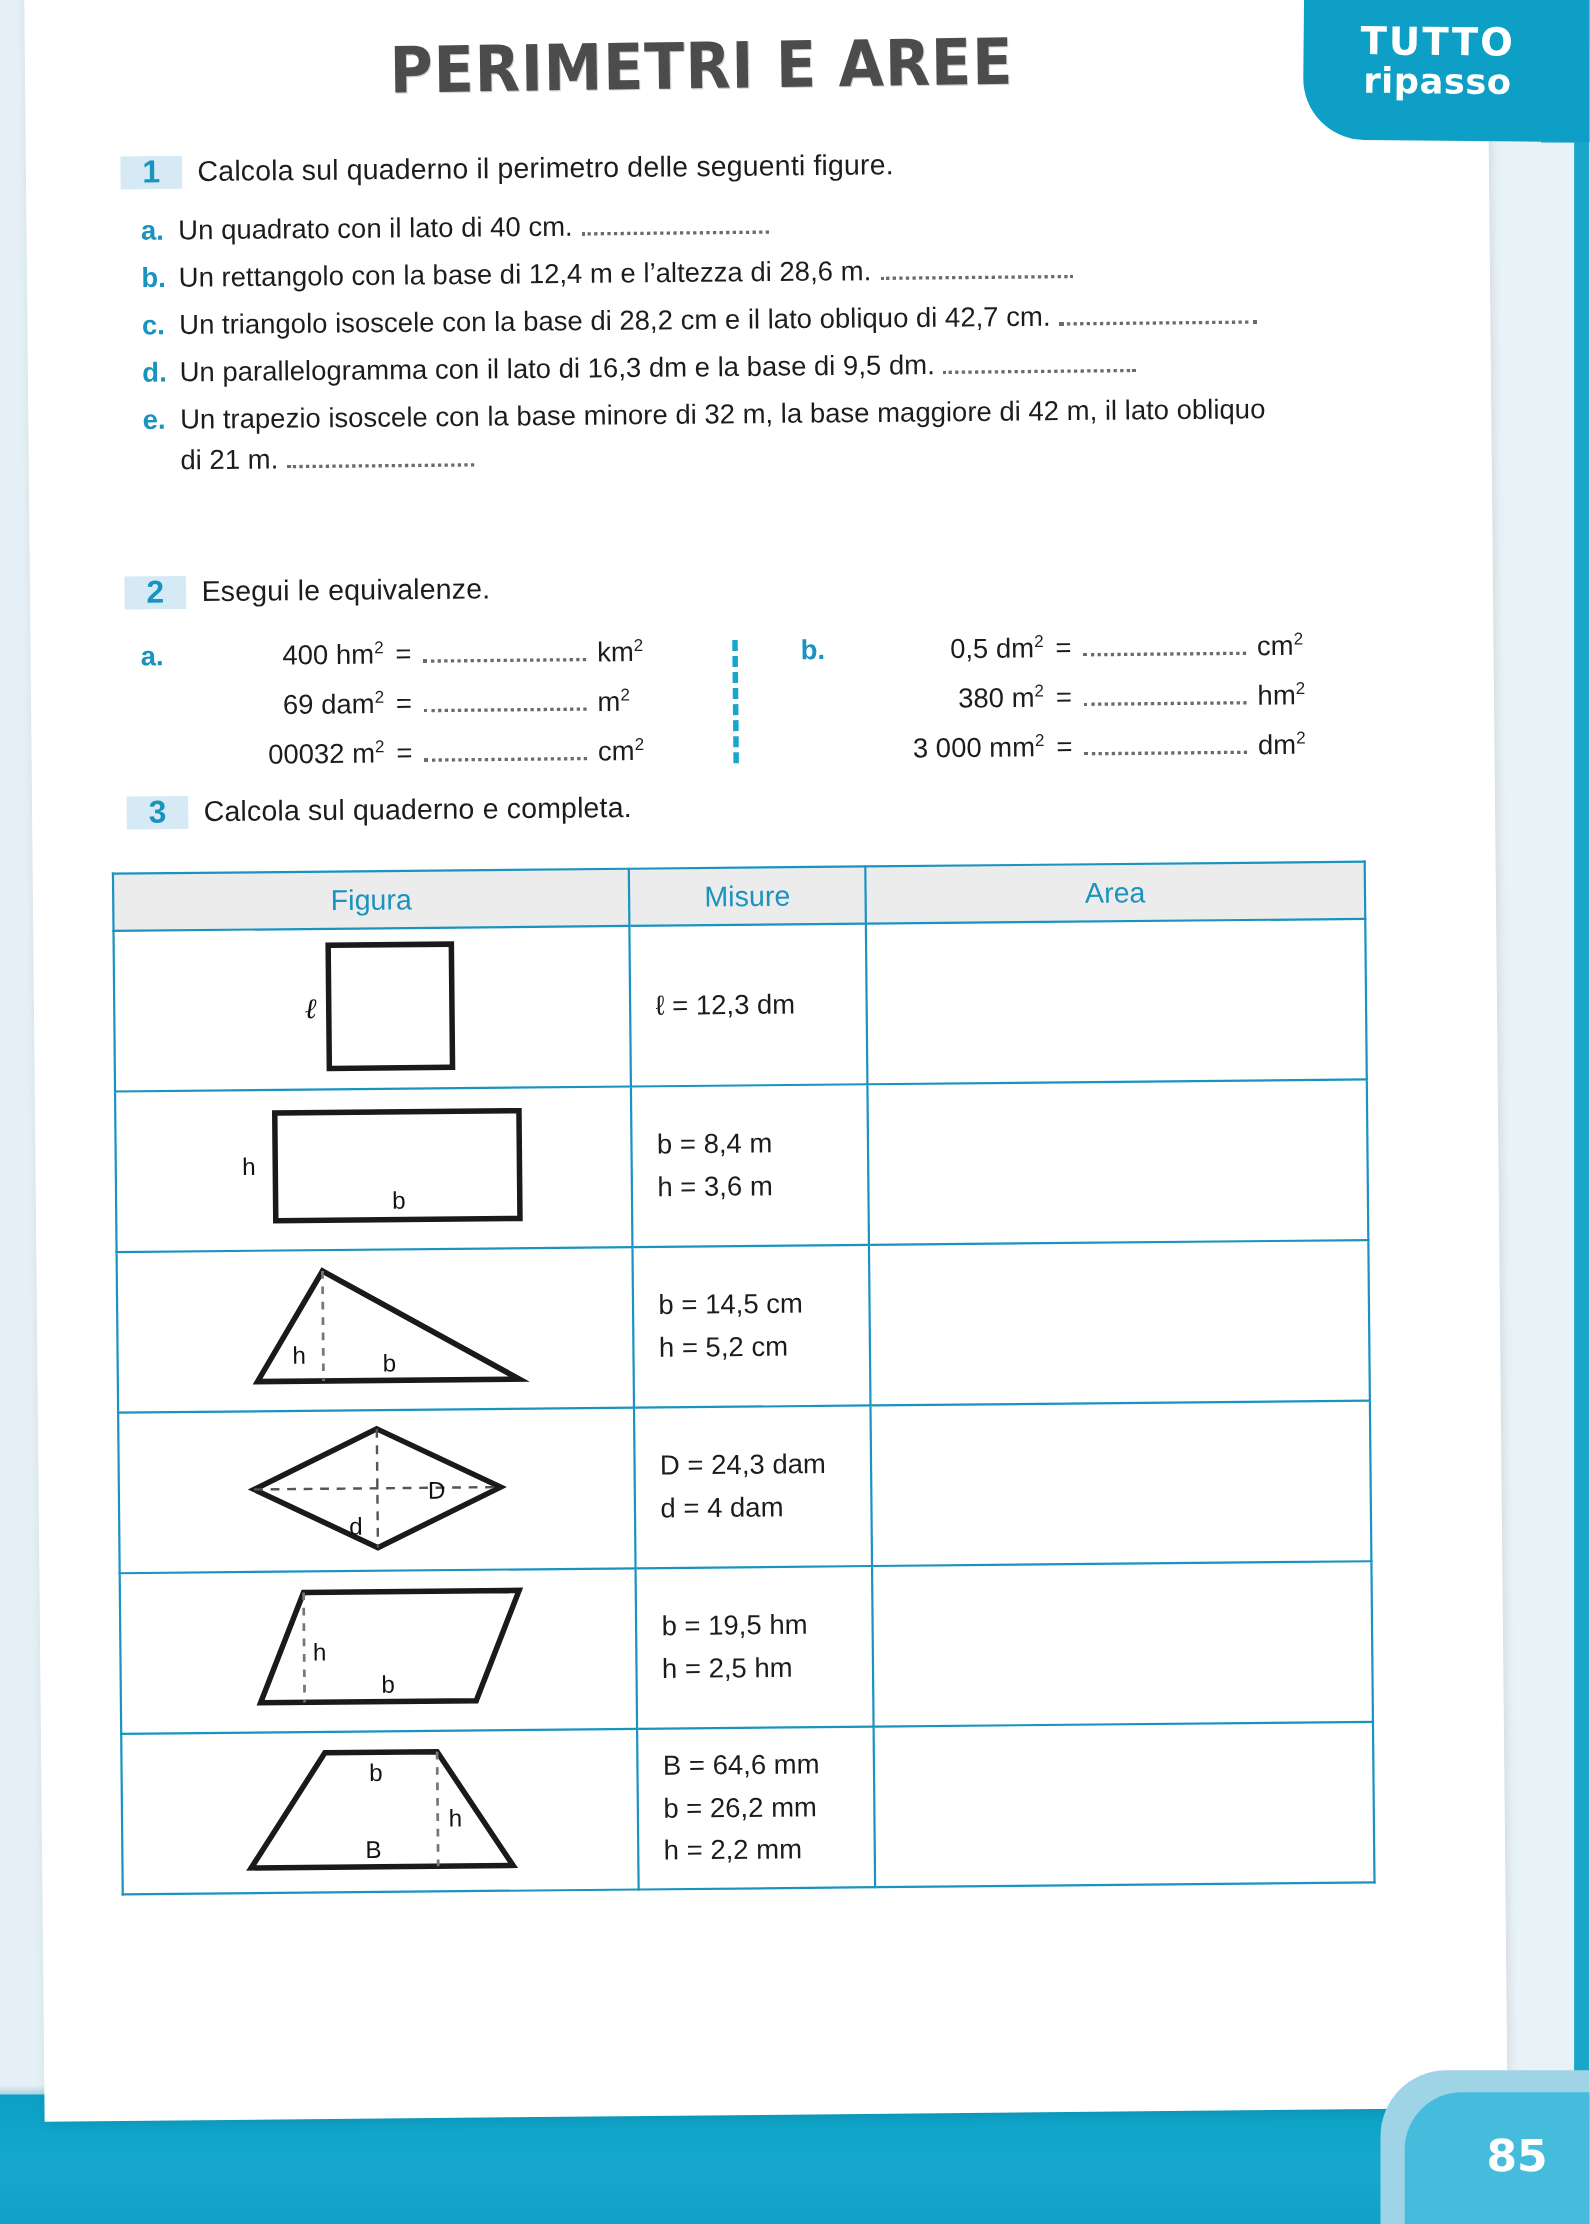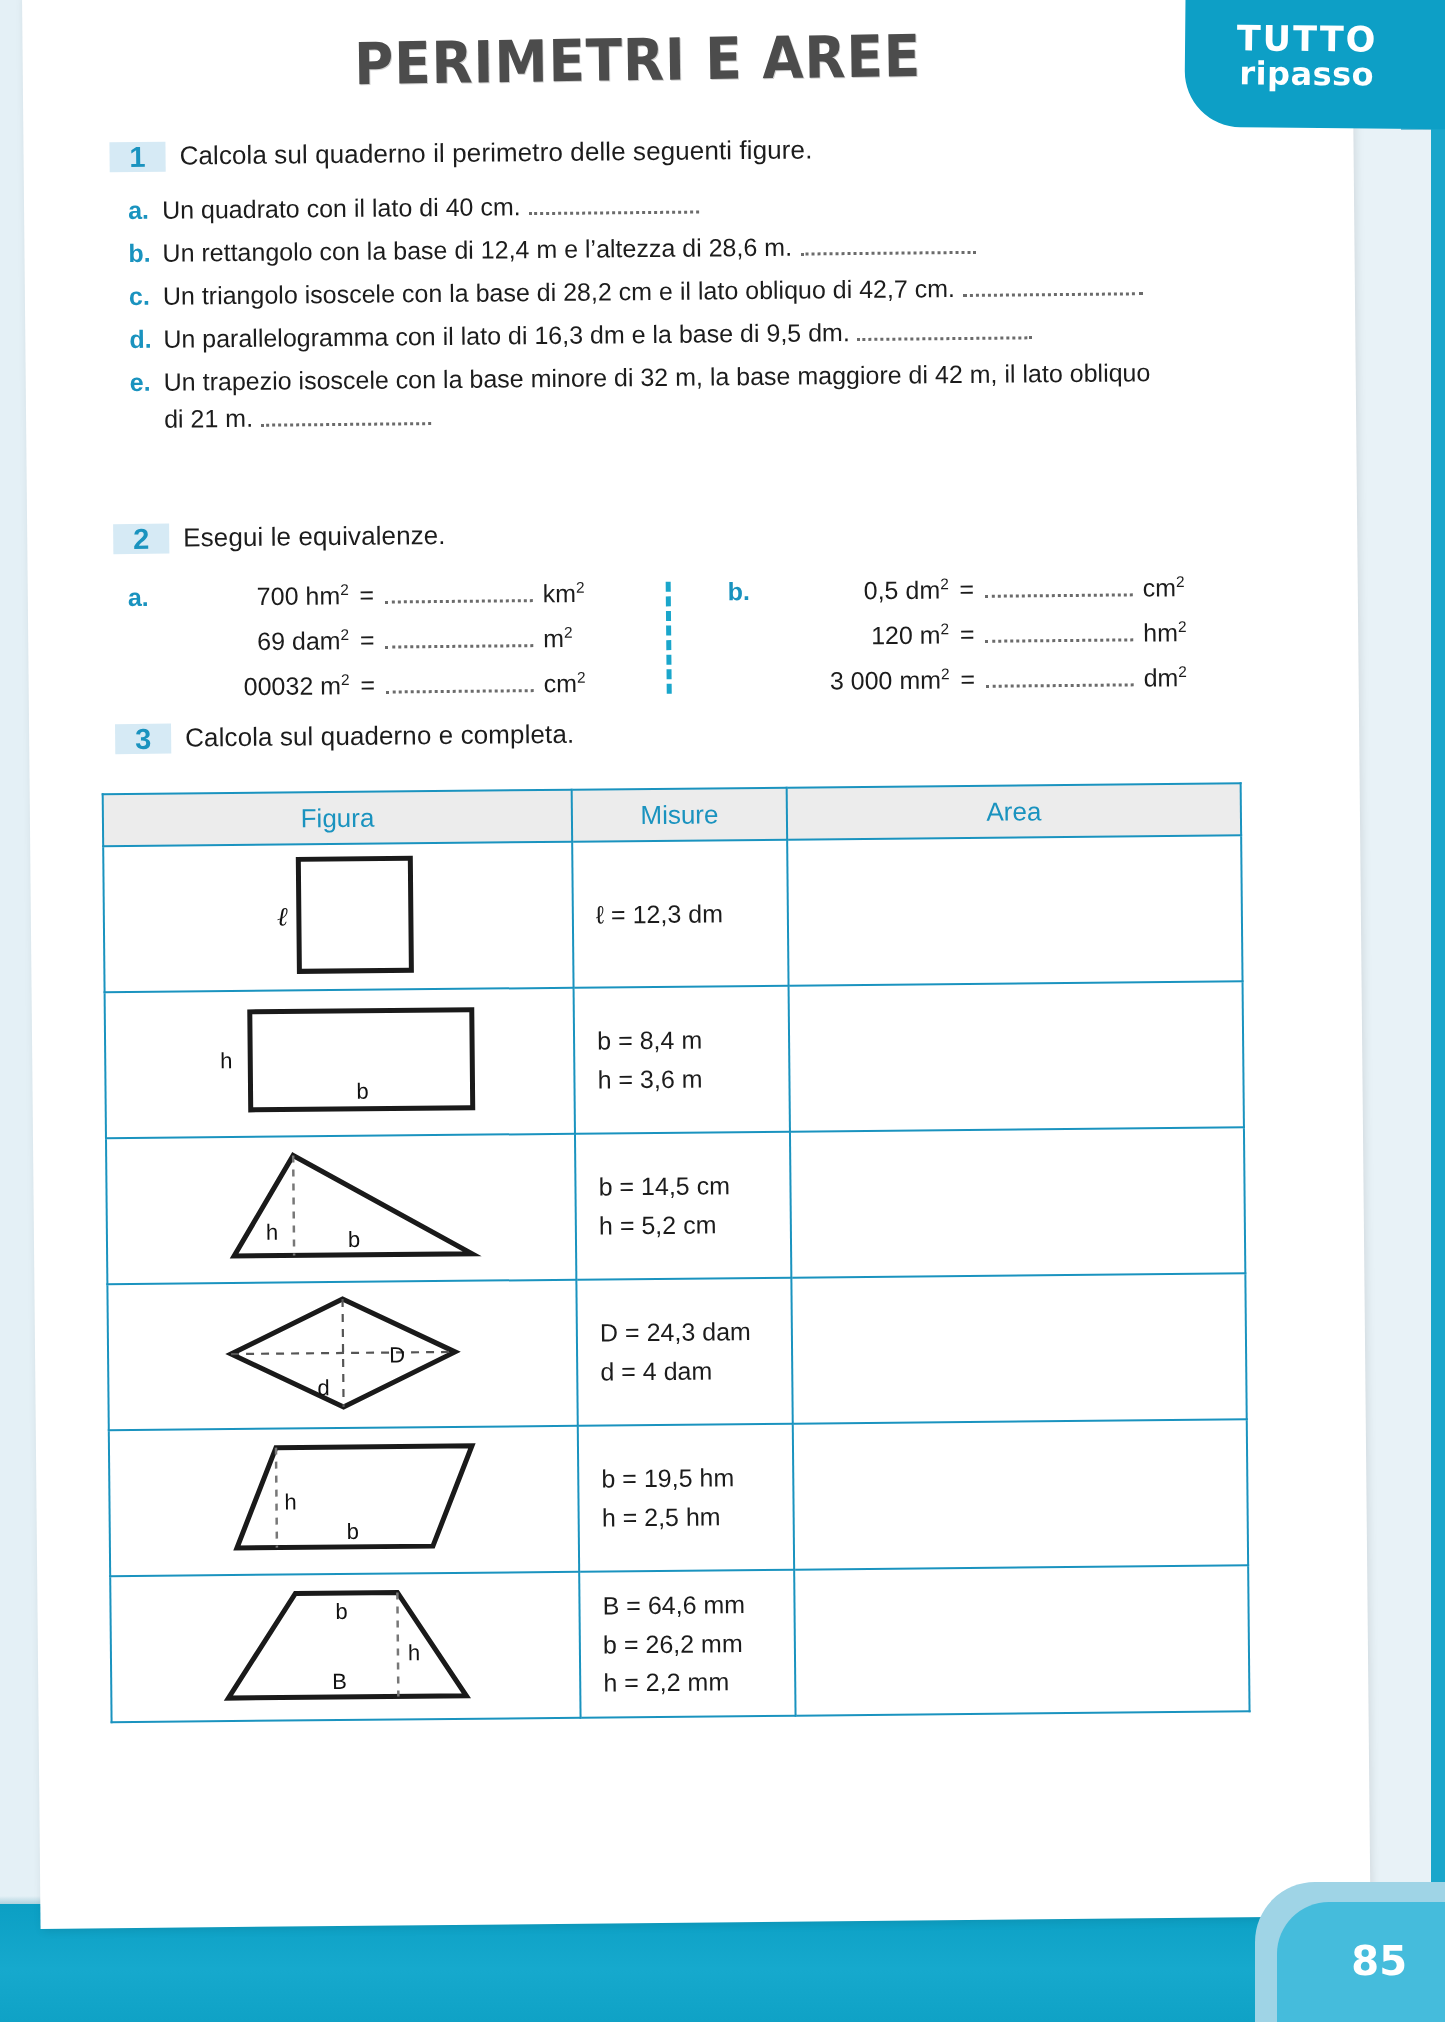--- a/index.html
+++ b/index.html
@@ -278,21 +278,21 @@
       </div>
     </div>
 
     <div id="equiv-wrap">
       <div id="eq-divider"></div>
       <div class="eq-cols">
 
         <div class="eq-col left">
           <div class="eq-row">
             <span class="eq-letter">a.</span>
-            <span class="eq-from"><span>700</span>&nbsp;<span>hm</span><sup>2</sup></span>
+            <span class="eq-from"><span>400</span>&nbsp;<span>hm</span><sup>2</sup></span>
             <span class="eq-eq">=</span>
             <span class="eq-dots"></span>
             <span class="eq-to"><span>km</span><sup>2</sup></span>
           </div>
           <div class="eq-row">
             <span class="eq-letter"></span>
             <span class="eq-from"><span>69</span>&nbsp;<span>dam</span><sup>2</sup></span>
             <span class="eq-eq">=</span>
             <span class="eq-dots"></span>
             <span class="eq-to"><span>m</span><sup>2</sup></span>
@@ -309,21 +309,21 @@
         <div class="eq-col right">
           <div class="eq-row">
             <span class="eq-letter">b.</span>
             <span class="eq-from"><span>0,5</span>&nbsp;<span>dm</span><sup>2</sup></span>
             <span class="eq-eq">=</span>
             <span class="eq-dots"></span>
             <span class="eq-to"><span>cm</span><sup>2</sup></span>
           </div>
           <div class="eq-row">
             <span class="eq-letter"></span>
-            <span class="eq-from"><span>120</span>&nbsp;<span>m</span><sup>2</sup></span>
+            <span class="eq-from"><span>380</span>&nbsp;<span>m</span><sup>2</sup></span>
             <span class="eq-eq">=</span>
             <span class="eq-dots"></span>
             <span class="eq-to"><span>hm</span><sup>2</sup></span>
           </div>
           <div class="eq-row">
             <span class="eq-letter"></span>
             <span class="eq-from"><span>3 000</span>&nbsp;<span>mm</span><sup>2</sup></span>
             <span class="eq-eq">=</span>
             <span class="eq-dots"></span>
             <span class="eq-to"><span>dm</span><sup>2</sup></span>

